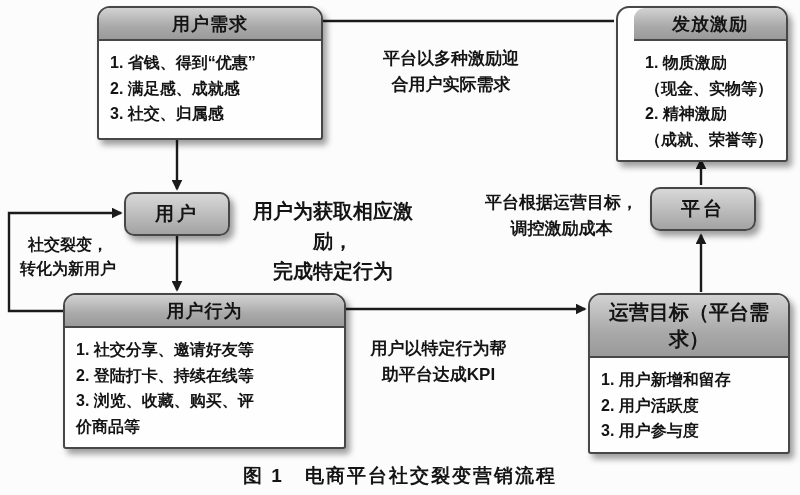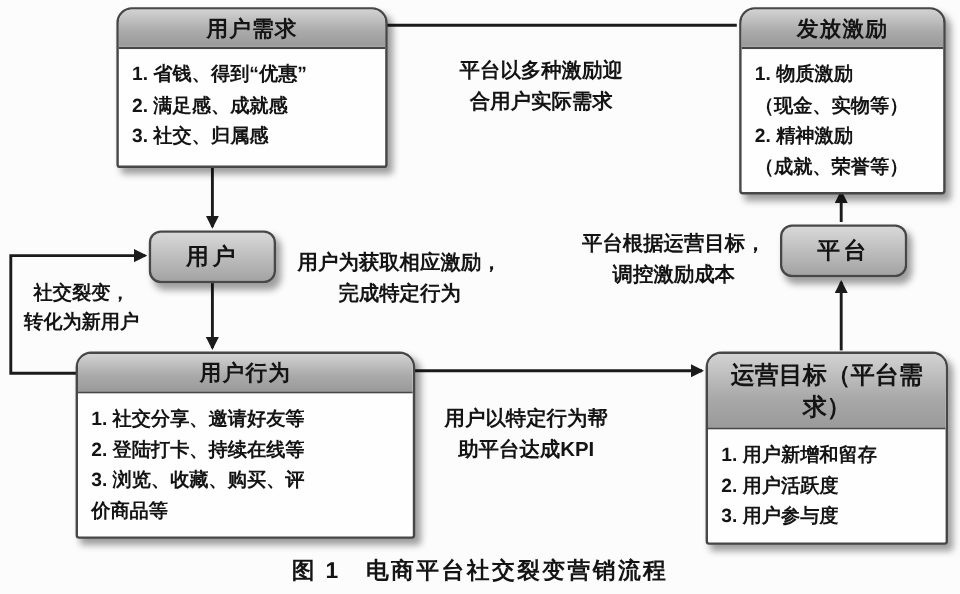--- a/index.html
+++ b/index.html
@@ -43,31 +43,31 @@
     font-weight:bold; font-size:19px; letter-spacing:3px;
   }
   .elabel {
     position:absolute; z-index:3;
     font-weight:bold; font-size:17px; line-height:1.5;
     white-space:pre-line;
     text-align:center;
   }
   #box-user-needs    { left:65px;  top:6px;   width:226px;margin-left:32px; }
   #box-user-needs .bd    { min-height:97px; }
-  #box-incentives    { left:616px; top:6px;   width:172px; }
+  #box-incentives    { left:616px; top:6px;   width:172px;padding-left:16px; }
   #box-incentives .bd    { min-height:119px; }
   #box-user-behavior { left:63px;  top:293px; width:283px; }
   #box-user-behavior .bd { min-height:119px; }
   #box-operations    { left:588px; top:293px; width:202px; }
   #box-operations .bd    { min-height:94px; }
   #box-operations .hdr   { font-size:20px; letter-spacing:0; }
   #pill-user     { left:124px; top:192px; width:106px; height:44px; }
   #pill-platform { left:650px; top:187px; width:106px; height:44px; }
   #lbl-top             { left:371px; top:46px;  width:160px; }
-  #lbl-user-action     { left:243px; top:206px; width:180px; font-size:17px; }
+  #lbl-user-action     { left:243px; top:196px; width:180px; font-size:20px; }
   #lbl-platform-adjust { left:474px; top:190px; width:175px; }
   #lbl-kpi             { left:356px; top:336px; width:165px; }
   #lbl-fission         { left:13px;  top:233px; width:110px; font-size:16px; }
   .caption {
     position:absolute; left:0; right:0; top:463px; z-index:3;
     text-align:center; font-weight:bold; font-size:19px; letter-spacing:2px;
   }
 </style>
 </head>
 <body>

